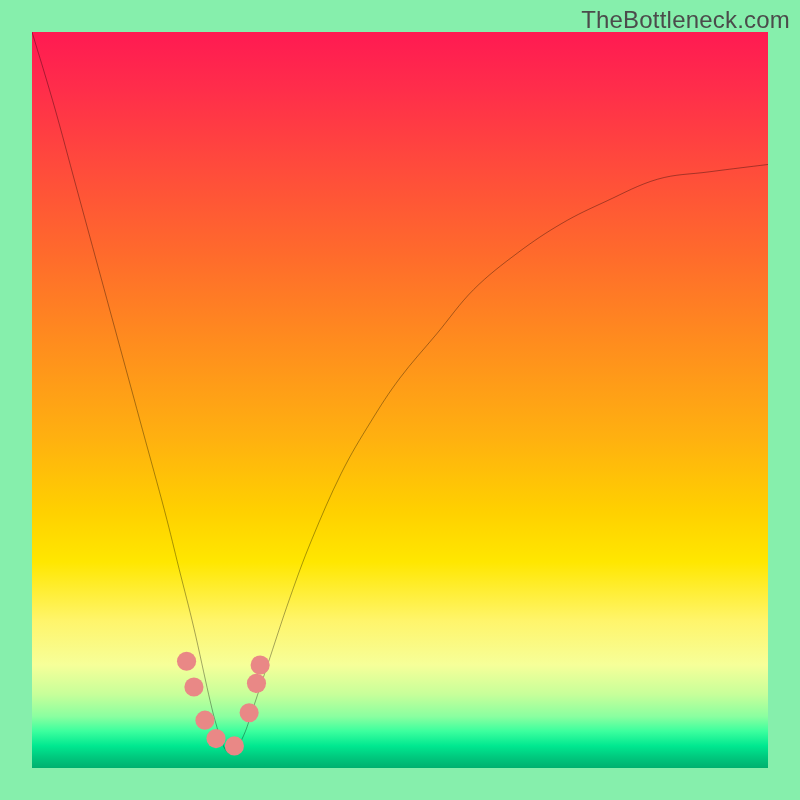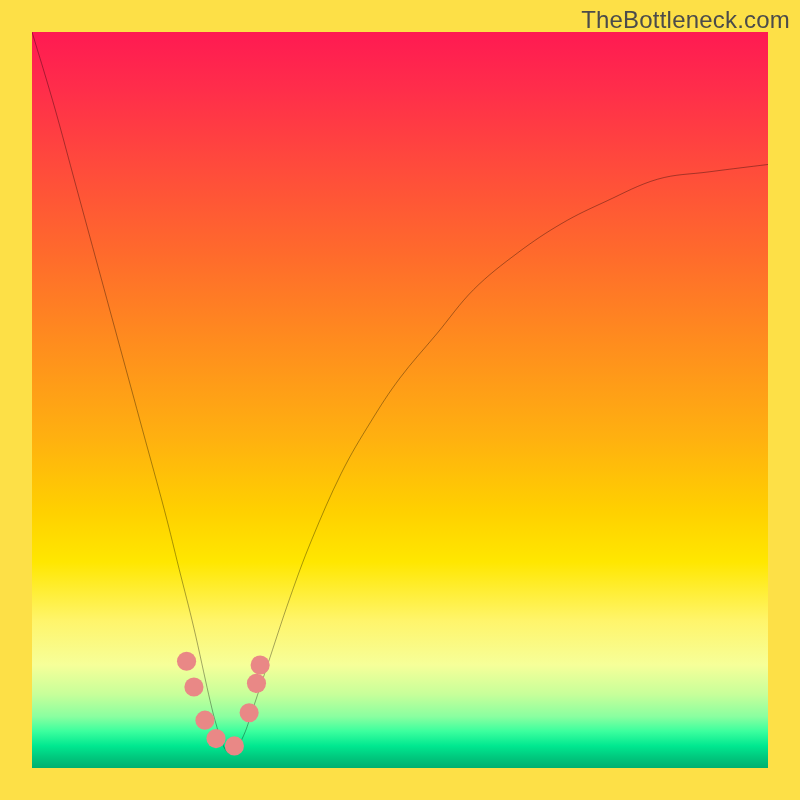--- a/index.html
+++ b/index.html
@@ -10,21 +10,21 @@
     overflow: hidden;
     background: #000;
     font-family: Arial, Helvetica, sans-serif;
   }
   .frame {
     position: absolute;
     top: 0;
     left: 0;
     width: 800px;
     height: 800px;
-    background: #fde047;
+    background: #86efac;
   }
   .plot {
     position: absolute;
     top: 32px;
     left: 32px;
     width: 736px;
     height: 736px;
     overflow: hidden;
   }
   .gradient {

